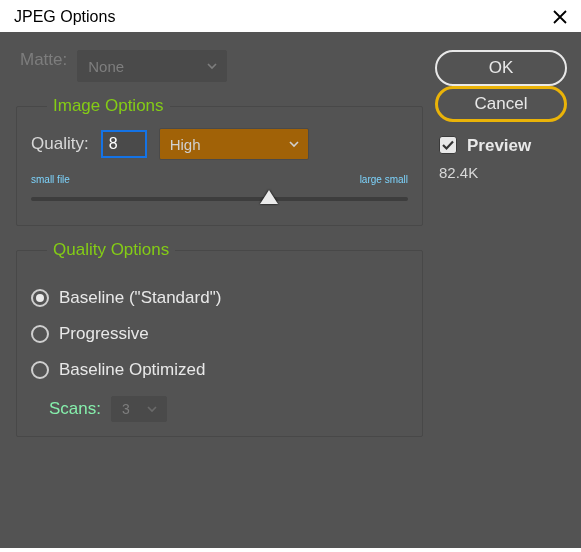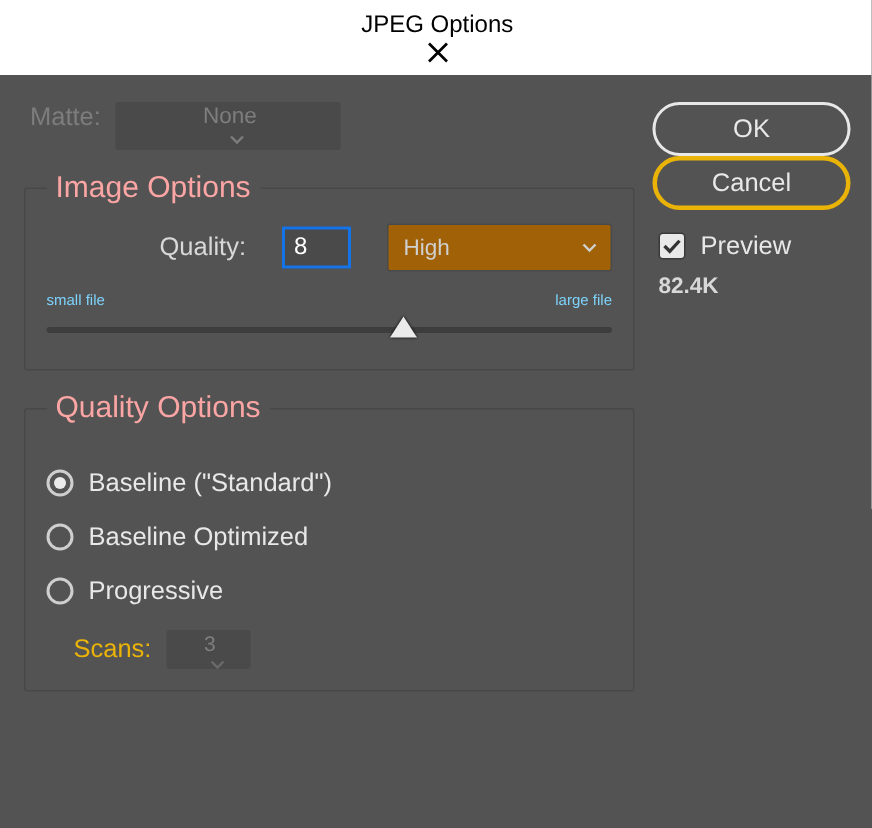--- a/index.html
+++ b/index.html
@@ -11,21 +11,20 @@
     height: 552px;
     overflow: hidden;
   }
   .window { width: 581px; }
   .titlebar {
     display: flex;
     justify-content: space-between;
     align-items: center;
     padding: 8px 12px 6px 14px;
     background: #fff;
-    flex-direction: column;
   }
   .titlebar-title { font-size: 16px; color: #000; }
   .close-x { width: 18px; height: 18px; cursor: pointer; }
   .close-x svg { width: 18px; height: 18px; }
   .body {
     background: #535353;
     padding: 14px 10px 10px 10px;
     height: 516px;
     display: flex;
   }
@@ -59,41 +58,41 @@
     justify-content: space-between;
     background: #a16207;
     border: 1px solid #4a4a4a;
     height: 32px;
     padding: 0 8px 0 10px;
     color: #d0d0d0;
     font-size: 15px;
     min-width: 150px;
     border-radius: 2px;
   }
-  .select.disabled { color: #7e7e7e; background:#4a4a4a;flex-direction:column; }
+  .select.disabled { color: #7e7e7e; background:#4a4a4a; }
   .select.small { min-width: 56px; height: 26px; font-size: 14px; }
   .chev { margin-left: 10px; }
   .chev svg { width: 12px; height: 12px; display:block; }
   fieldset.group {
     border: 1px solid #484848;
     border-radius: 2px;
     margin: 0 0 14px 0;
     padding: 12px 14px 14px 14px;
   }
   fieldset.group > legend {
-    color: #fca5a5;
-    font-size: 20px;
+    color: #84cc16;
+    font-size: 17px;
     padding: 0 6px;
+    margin-left: 16px;
   }
   .quality-row {
     display: flex;
     align-items: center;
-    gap: 24px;
+    gap: 12px;
     margin-bottom: 14px;
-    justify-content: flex-end;
   }
   .quality-label { color: #d8d8d8; font-size: 17px; }
   .num-input {
     width: 46px;
     height: 28px;
     background: #4a4a4a;
     border: 2px solid #1473e6;
     color: #fff;
     font-size: 16px;
     padding: 0 6px;
@@ -142,61 +141,60 @@
     border-radius: 50%;
   }
   .radio-label { color: #e8e8e8; font-size: 17px; }
   .scans-row {
     display: flex;
     align-items: center;
     gap: 10px;
     padding-left: 18px;
     margin-top: 12px;
   }
-  .scans-label { color: #eab308; font-size: 17px; text-align: right; }
+  .scans-label { color: #86efac; font-size: 17px; text-align: right; }
   
   .btn {
     height: 36px;
     border: 3px solid #eab308;
     border-radius: 18px;
     background: transparent;
     color: #e8e8e8;
     font-size: 17px;
     cursor: pointer;
     display: flex;
     align-items: center;
     justify-content: center;
   }
   .btn.primary {
     border: 2px solid #e8e8e8;
   }
   .preview-row {
     display: flex;
-    align-items: center;
     gap: 10px;
     margin-top: 14px;
     padding-left: 4px;
     cursor: pointer;
+    font-weight: bold;
   }
   .checkbox {
     width: 18px; height: 18px;
     border: 1px solid #3a3a3a;
     border-radius: 3px;
     background: #e8e8e8;
     display: inline-flex;
     align-items: center; justify-content: center;
   }
   .checkbox svg { width: 14px; height: 14px; }
   .preview-label { color: #e8e8e8; font-size: 17px; }
   .filesize {
     color: #d8d8d8;
     font-size: 15px;
     padding-left: 4px;
     margin-top: 8px;
-    font-weight: bold;
   }
 </style>
 </head>
 <body>
 
 <div class="window">
   <div class="titlebar">
     <span class="titlebar-title">JPEG Options</span>
     <span class="close-x">
       <svg viewBox="0 0 18 18">
@@ -231,42 +229,42 @@
             <span class="chev">
               <svg viewBox="0 0 12 12">
                   <path d="M2 4 L6 8 L10 4" stroke="#d0d0d0" stroke-width="1.6" fill="none"></path>
                 </svg>
             </span>
           </span>
         </div>
 
         <div class="slider-labels">
           <span>small file</span>
-          <span>large file</span>
+          <span>large small</span>
         </div>
         <div class="slider-wrap">
           <div class="slider-track"></div>
           <div class="slider-thumb" id="slider-thumb" style="left: 63%;"></div>
         </div>
       </fieldset>
 
       <fieldset class="group">
         <legend>Quality Options</legend>
         <div id="format-radios">
             <div class="radio-row">
               <span class="radio checked"></span>
               <span class="radio-label">Baseline ("Standard")</span>
             </div>
             <div class="radio-row">
               <span class="radio"></span>
-              <span class="radio-label">Baseline Optimized</span>
+              <span class="radio-label">Progressive</span>
             </div>
             <div class="radio-row">
               <span class="radio"></span>
-              <span class="radio-label">Progressive</span>
+              <span class="radio-label">Baseline Optimized</span>
             </div>
           </div>
         <div class="scans-row">
           <span class="scans-label">Scans:</span>
           <span class="select disabled small">
             <span>3</span>
             <span class="chev">
               <svg viewBox="0 0 12 12">
                   <path d="M2 4 L6 8 L10 4" stroke="#6a6a6a" stroke-width="1.6" fill="none"></path>
                 </svg>

